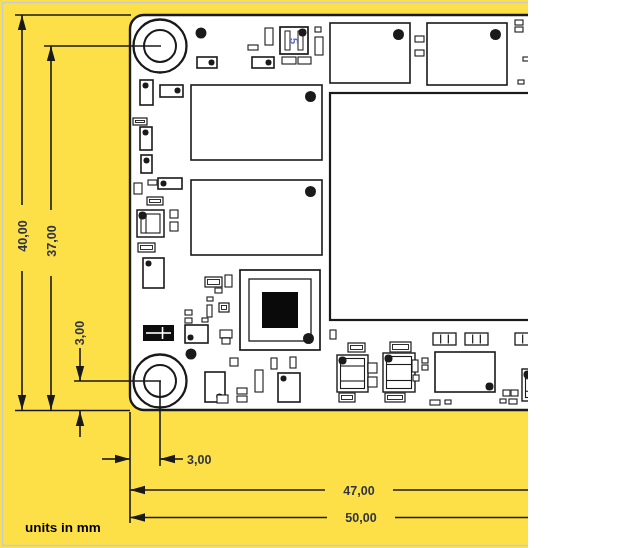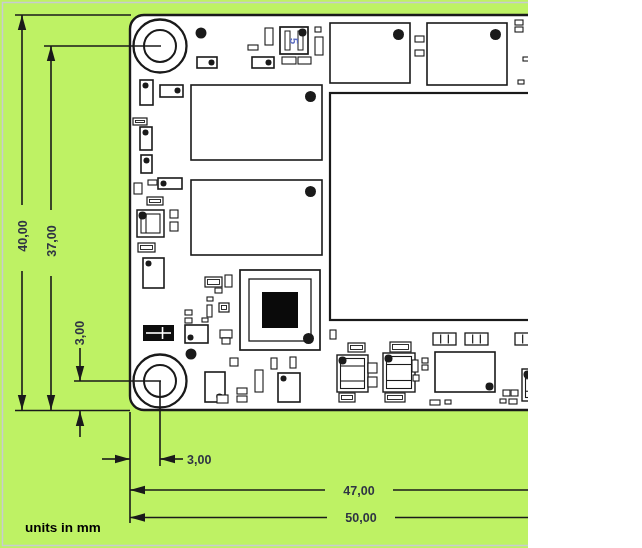--- a/index.html
+++ b/index.html
@@ -1,16 +1,16 @@
 <!DOCTYPE html>
 <html><head>
 <meta charset="utf-8">
 <style>
   html,body{margin:0;padding:0;background:#fff;}
-  .page{width:528px;height:548px;position:relative;background:#bef264;overflow:hidden;}
+  .page{width:528px;height:548px;position:relative;background:#fde047;overflow:hidden;}
   svg{display:block;}
   text{font-family:"Liberation Sans",sans-serif;}
   .dim{font-size:12.5px;font-weight:600;fill:#2f3444;}
   .mid{text-anchor:middle;}
   .vtx{text-anchor:middle;}
   .note{font-size:13.5px;font-weight:700;fill:#000;}
 </style>
 </head>
 <body>
 

